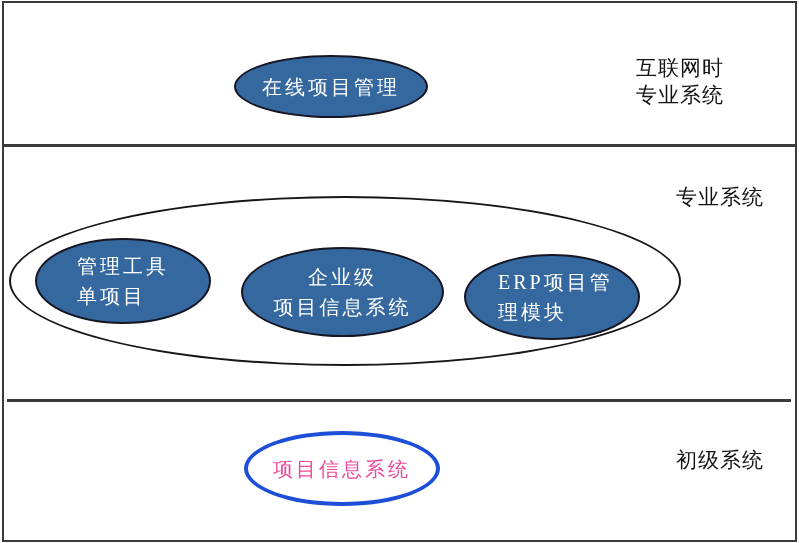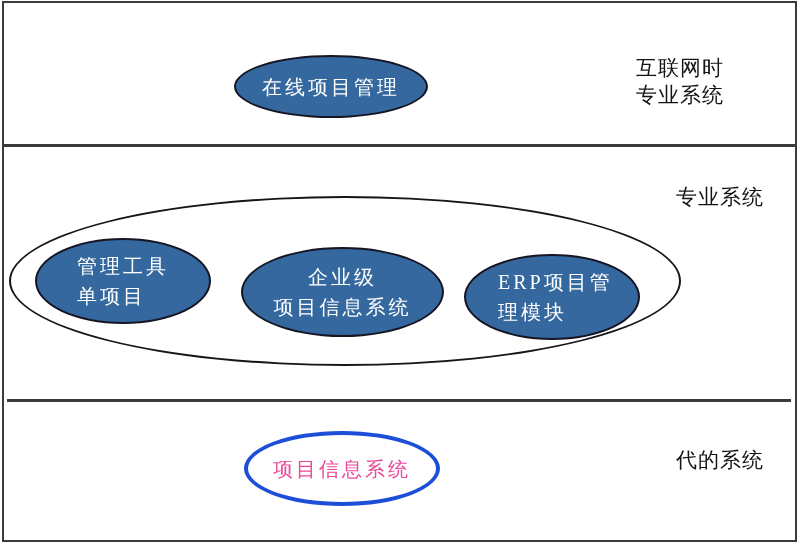--- a/index.html
+++ b/index.html
@@ -90,16 +90,16 @@
   </div>
 
   <div class="side-label" style="left:676px;top:184px;">
     <div>专业系统</div>
   </div>
 
   <div class="ellipse node-white txt-center" style="left:244px;top:431px;width:196px;height:75px;">
     <div class="node-line">项目信息系统</div>
   </div>
   <div class="side-label" style="left:676px;top:447px;">
-    <div>代的系统</div>
+    <div>初级系统</div>
   </div>
 
 </div>
 
 </body></html>

